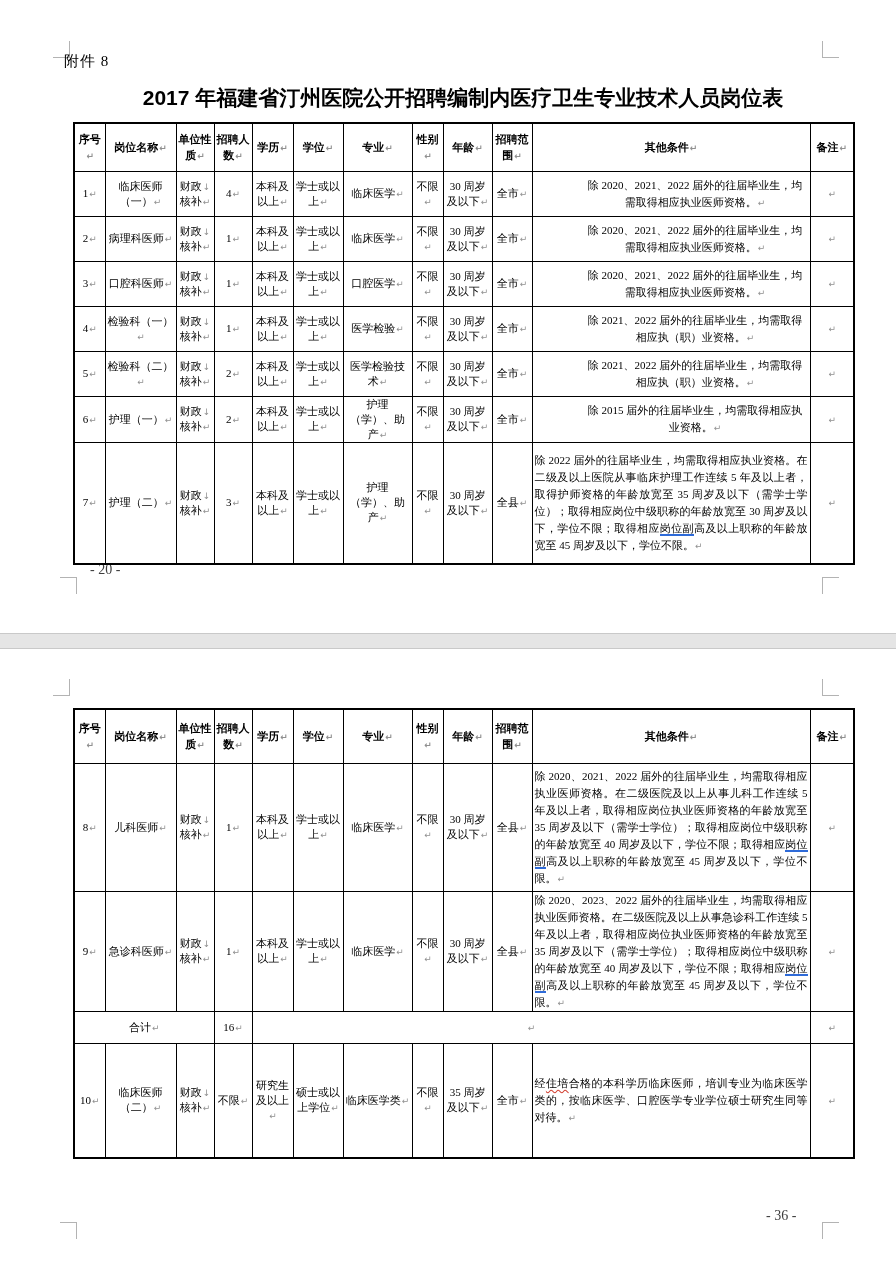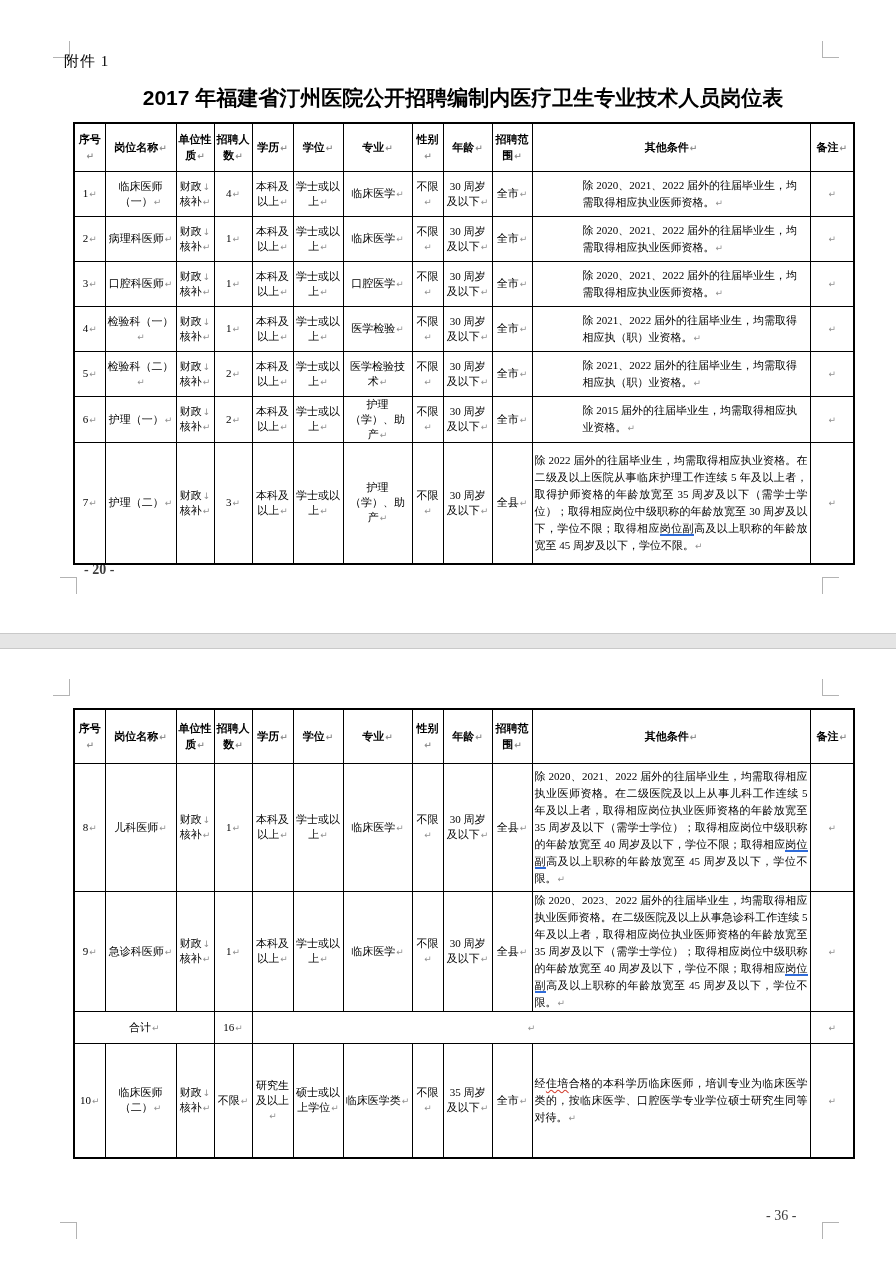--- a/index.html
+++ b/index.html
@@ -14,21 +14,21 @@
     position:absolute;left:0;top:633px;width:896px;height:16px;
     background:var(--gap,#e5e5e5);
     border-top:1px solid #c9c9c9;border-bottom:1px solid #c9c9c9;box-sizing:border-box;
   }
   #attachment-label{position:absolute;left:64px;top:52px;font-size:15px;letter-spacing:1px;}
   #doc-title{
     position:absolute;left:58px;top:84px;width:810px;text-align:center;
     font-family:"Liberation Sans",sans-serif;font-weight:bold;font-size:21px;white-space:nowrap;
   }
   .pagenum{position:absolute;font-size:14px;color:#3d3d3d;}
-  #page1-number{left:84px;top:562px;font-weight:bold;}
+  #page1-number{left:90px;top:562px;}
   #page2-number{left:766px;top:1208px;}
   
   .cmark{position:absolute;width:17px;height:17px;box-sizing:border-box;}
   .cm-tl{border-right:1px solid #b3b3b3;border-bottom:1px solid #b3b3b3;}
   .cm-tr{border-left:1px solid #b3b3b3;border-bottom:1px solid #b3b3b3;}
   .cm-bl{border-right:1px solid #b3b3b3;border-top:1px solid #b3b3b3;}
   .cm-br{border-left:1px solid #b3b3b3;border-top:1px solid #b3b3b3;}
   
   .postable{
     position:absolute;left:73px;width:780px;table-layout:fixed;border-collapse:collapse;
@@ -44,21 +44,21 @@
   .c-seq{padding:0 7px;}
   .c-name{padding:0 1px;}
   .c-unit,.c-count,.c-degree{padding:0 5px;}
   .c-edu,.c-age,.c-scope{padding:0 2px;}
   .c-major{padding:0 1px;}
   .c-gender{padding:0 8px;}
   .c-other{padding:3px 6px;}
   .c-remark{padding:0;}
   .seg{display:block;}
   .seg-justify{text-align:justify;line-height:17px;}
-  .seg-center{text-align:left;line-height:17px;padding-left:48px;}
+  .seg-center{text-align:center;line-height:17px;padding-left:48px;}
   .pm{
     color:#909090;font-size:9px;margin-left:1px;
     font-family:"DejaVu Sans",sans-serif;line-height:1;
   }
   .blue-mark{border-bottom:2px solid var(--blue,#2f6bd8);}
   .red-mark{
     text-decoration:underline;text-decoration-style:wavy;
     text-decoration-color:var(--red,#d23f31);text-underline-offset:2px;margin-top:44px;
   }
 </style>
@@ -74,21 +74,21 @@
 <div class="cmark cm-tl" style="left:53px;top:41px;"></div>
 <div class="cmark cm-tr" style="left:822px;top:41px;"></div>
 <div class="cmark cm-bl" style="left:60px;top:577px;"></div>
 <div class="cmark cm-br" style="left:822px;top:577px;"></div>
 
 <div class="cmark cm-tl" style="left:53px;top:679px;"></div>
 <div class="cmark cm-tr" style="left:822px;top:679px;"></div>
 <div class="cmark cm-bl" style="left:60px;top:1222px;"></div>
 <div class="cmark cm-br" style="left:822px;top:1222px;"></div>
 
-<div id="attachment-label">附件 1</div>
+<div id="attachment-label">附件 8</div>
 <div id="doc-title">2017 年福建省汀州医院公开招聘编制内医疗卫生专业技术人员岗位表</div>
 <div class="pagenum" id="page1-number">- 20 -</div>
 <div class="pagenum" id="page2-number">- 36 -</div>
 
 <table class="postable" id="table-p1">
   <colgroup>
     <col style="width:31px">
       <col style="width:71px">
       <col style="width:38px">
       <col style="width:38px">

